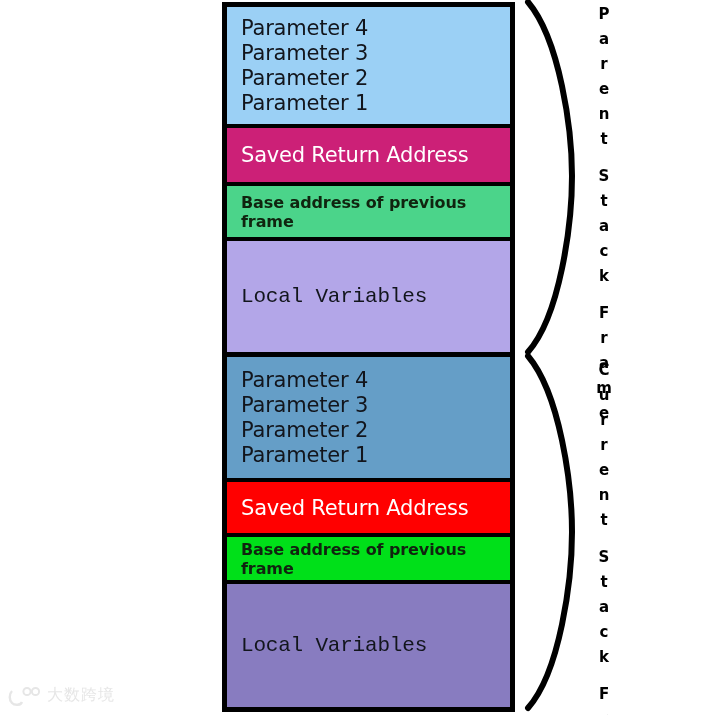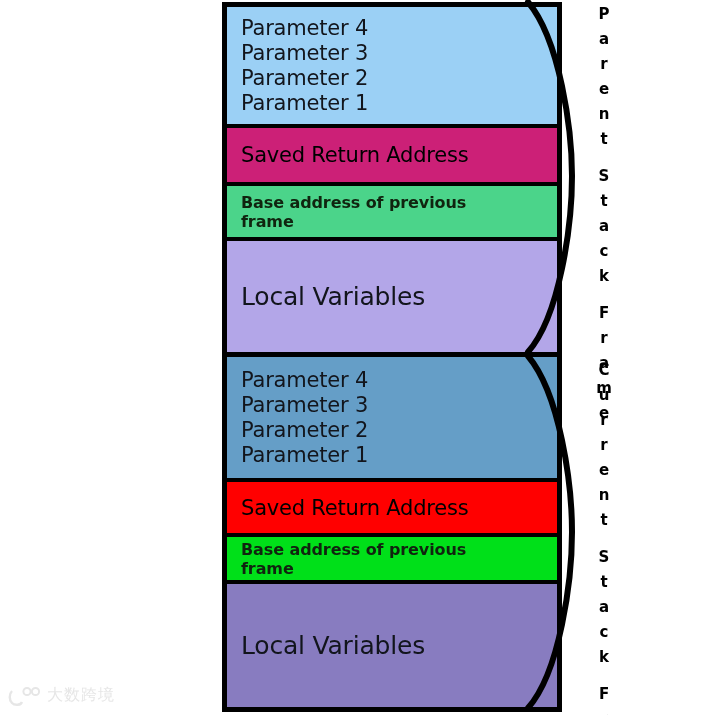--- a/index.html
+++ b/index.html
@@ -13,21 +13,21 @@
     position: relative;
     overflow: hidden;
     font-family: "DejaVu Sans", sans-serif;
   }
 
   
   #stack-column {
     position: absolute;
     left: 222px;
     top: 2px;
-    width: 340px;
+    width: 293px;
     height: 710px;
     border: 5px solid #000000;
     box-sizing: border-box;
     background: #ffffff;
   }
 
   .frame {
     position: relative;
     width: 100%;
     box-sizing: border-box;
@@ -52,37 +52,38 @@
     font-size: 21px;
     line-height: 25px;
     color: #12151c;
     font-weight: normal;
     letter-spacing: -0.2px;
   }
 
   .block-label-large {
     font-size: 21px;
     line-height: 26px;
-    color: #000000;
+    color: #ffffff;
     letter-spacing: -0.2px;
   }
 
   .block-label-bold {
     font-size: 16px;
     line-height: 19px;
     color: #10240f;
     font-weight: bold;
     letter-spacing: -0.1px;
   }
 
   .block-label-plain {
-    font-size: 25px;
+    font-size: 21px;
     line-height: 26px;
     color: #12151c;
     letter-spacing: -0.2px;
+    font-family: Liberation Mono, monospace;
   }
 
   
   #blk-parent-params   { height: 121px; }
   #blk-parent-return   { height: 58px;  }
   #blk-parent-base     { height: 55px;  }
   #blk-parent-locals   { height: 116px; border-bottom: 5px solid #000000; }
 
   
   #blk-current-params  { height: 125px; }

